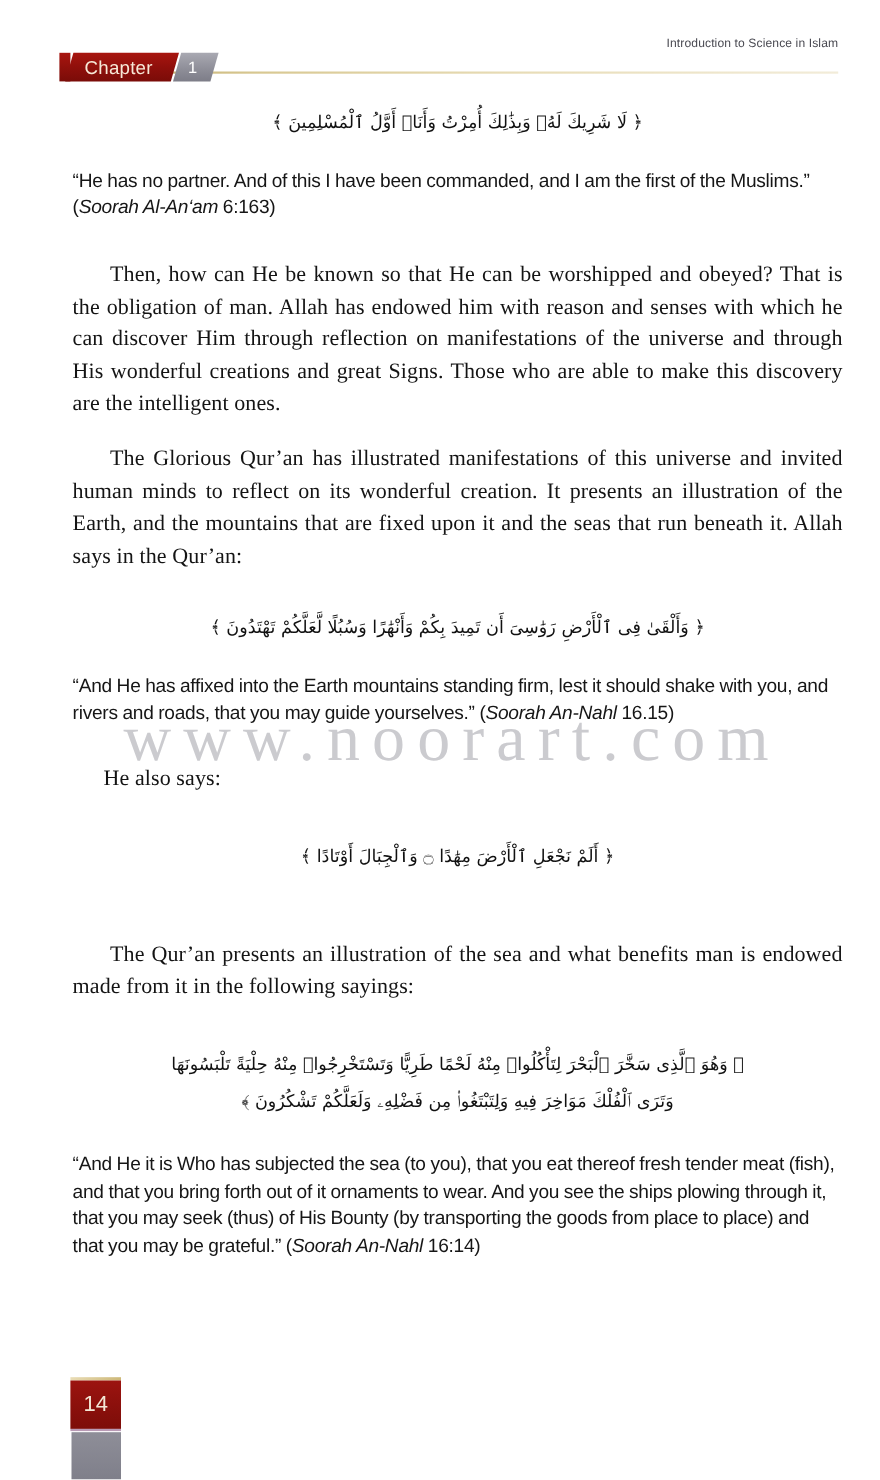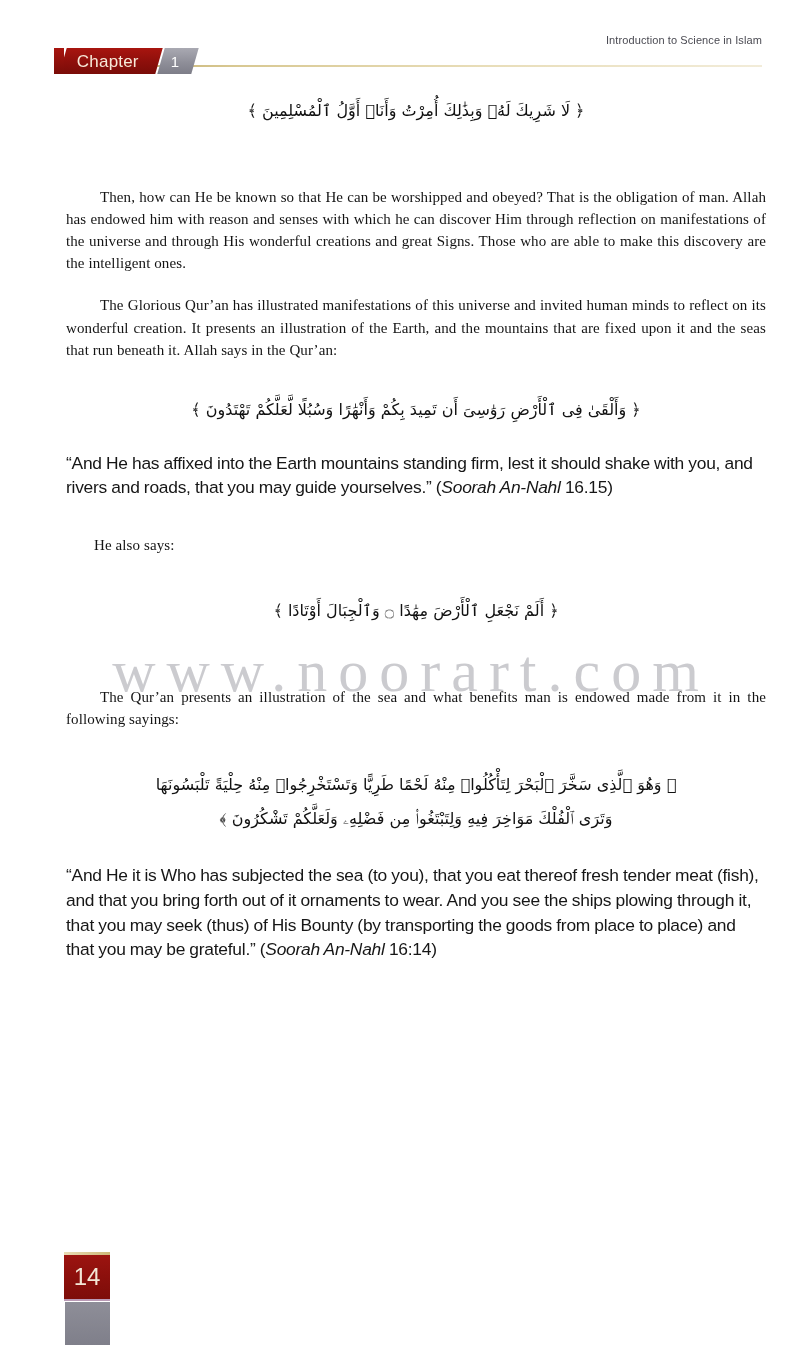--- a/index.html
+++ b/index.html
@@ -127,21 +127,21 @@
     line-height: 1.42;
     color: #161616;
     text-align: left;
     letter-spacing: -0.25px;
     word-spacing: -0.3px;
   }
   .quote .src { font-style: italic; }
 
   .para {
     font-family: "Liberation Serif", serif;
-    font-size: 15px;
+    font-size: 20px;
     line-height: 1.48;
     text-align: justify;
     text-indent: 34px;
     color: #141414;
     letter-spacing: 0.1px;
   }
   .para.noindent { text-indent: 0; margin-left: 28px; }
 
   .sp-1 { height: 20px; }
   .sp-2 { height: 26px; }
@@ -179,21 +179,21 @@
     top: 0;
     width: 46px;
     height: 44px;
     background: linear-gradient(to bottom, #9c1410 0%, #8c100c 50%, #7d0d09 100%);
     display: flex;
     align-items: center;
     justify-content: center;
   }
   .page-num-box span {
     font-family: "Liberation Sans", sans-serif;
-    font-size: 24px;
+    font-size: 20px;
     color: #f3e7d6;
     line-height: 1;
   }
   .page-num-top-rule {
     position: absolute;
     left: 0;
     top: -3px;
     width: 46px;
     height: 3px;
     background: linear-gradient(to right, #e9dcb5, #cdb878);
@@ -234,20 +234,23 @@
   </div>
 
   <div class="content">
 
     <div class="ayah">
       <div class="ayah-line">﴿ لَا شَرِيكَ لَهُۥ وَبِذَٰلِكَ أُمِرْتُ وَأَنَا۠ أَوَّلُ ٱلْمُسْلِمِينَ ﴾</div>
     </div>
 
     <div class="sp-2"></div>
 
+    <div class="quote">
+      <span>“He has no partner. And of this I have been commanded, and I am the first of the Muslims.” (</span><span class="src">Soorah  Al-An‘am</span><span> 6:163)</span>
+    </div>
 
     <div class="sp-4"></div>
 
     <div class="para">Then, how can He be known so that He can be worshipped and obeyed? That is the obligation of man. Allah has endowed him with reason and senses with which he can discover Him through reflection on manifestations of the universe and through His wonderful creations and great Signs. Those who are able to make this discovery are the intelligent ones.</div>
 
     <div class="sp-1"></div>
 
     <div class="para">The Glorious Qur’an has illustrated manifestations of this universe and invited human minds to reflect on its wonderful creation. It presents an illustration of the Earth, and the mountains that are fixed upon it and the seas that run beneath it. Allah says in the Qur’an:</div>
 
     <div class="sp-4"></div>

